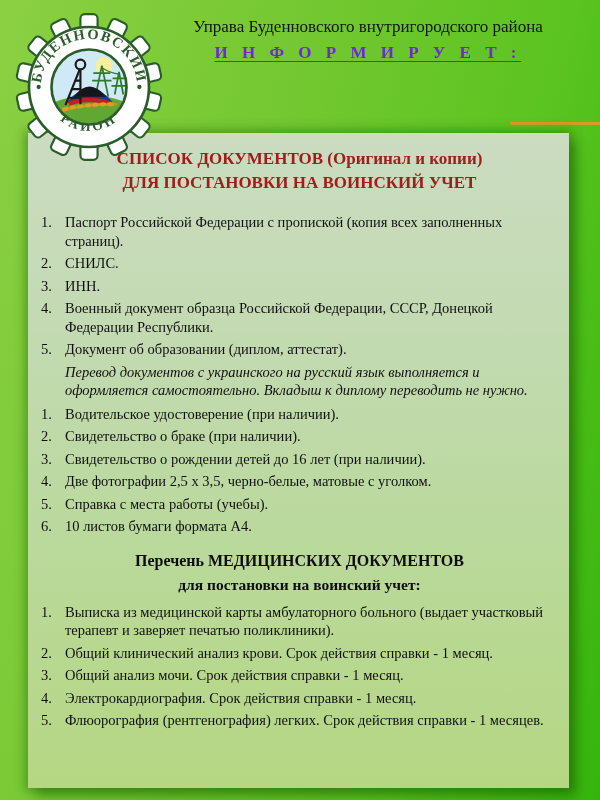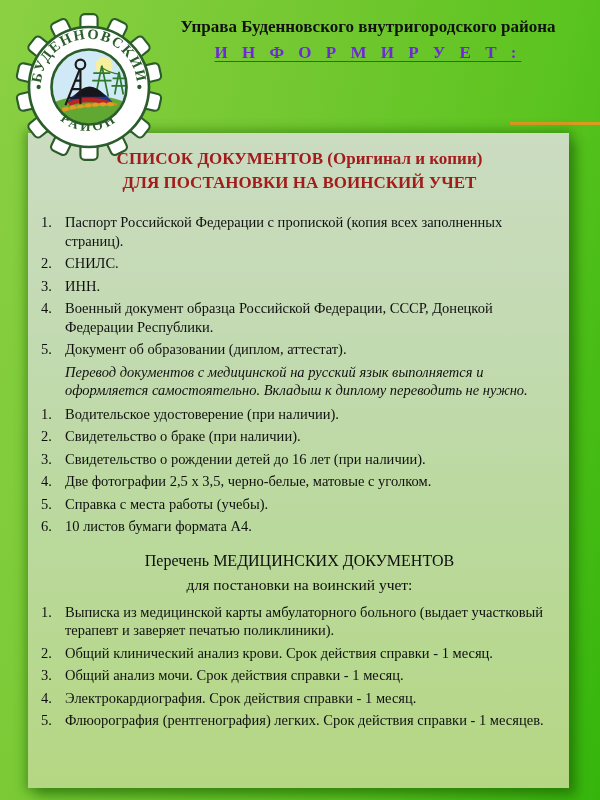--- a/index.html
+++ b/index.html
@@ -8,21 +8,21 @@
     font-family:"Liberation Serif","DejaVu Serif",serif;
     background:linear-gradient(105deg,#8bd043 0%,#74c831 38%,#5cc420 70%,#35b50c 100%);
   }
   .poster{position:absolute;inset:0;}
 
   
   .header-text{
     position:absolute;left:150px;right:14px;top:16px;
     text-align:center;color:#121212;
   }
-  .org-line{font-size:17px;font-weight:bold;line-height:22px;}
+  .org-line{font-size:17px;font-weight:normal;line-height:22px;}
   .informs{
     display:inline-block;margin-top:5px;
     font-size:17px;font-weight:bold;letter-spacing:5px;
     text-decoration:underline;text-underline-offset:3px;color:#6d28d9;
   }
 
   
   .emblem{position:absolute;left:14px;top:12px;width:150px;height:150px;z-index:5;}
   .emblem svg{width:100%;height:100%;}
 
@@ -48,21 +48,21 @@
     display:grid;grid-template-columns:27px 1fr;
     font-size:14.5px;line-height:18.5px;color:#101010;
     margin-bottom:4px;
   }
   .list-item .num{padding-left:3px;}
   .note{
     font-style:italic;font-size:14.5px;line-height:18.5px;color:#101010;
     margin:1px 6px 5px 27px;
   }
   .med-heading{
-    text-align:center;font-weight:normal;color:#0e0e0e;
+    text-align:center;font-weight:bold;color:#0e0e0e;
     margin-top:13px;margin-bottom:7px;
   }
   .med-heading .h1{font-size:16px;line-height:24px;}
   .med-heading .h2{font-size:15.5px;line-height:23px;}
 </style>
 </head>
 <body>
 
 <div class="poster">
 
@@ -172,21 +172,21 @@
         <span class="txt">ИНН.</span>
       </div>
       <div class="list-item">
         <span class="num">4.</span>
         <span class="txt">Военный документ образца Российской Федерации, СССР, Донецкой Федерации Республики.</span>
       </div>
       <div class="list-item">
         <span class="num">5.</span>
         <span class="txt">Документ об образовании (диплом, аттестат).</span>
       </div>
-      <div class="note">Перевод документов с медицинской на русский язык выполняется и оформляется самостоятельно. Вкладыш к диплому переводить не нужно.</div>
+      <div class="note">Перевод документов с украинского на русский язык выполняется и оформляется самостоятельно. Вкладыш к диплому переводить не нужно.</div>
     </div>
 
     <div class="list">
       <div class="list-item">
         <span class="num">1.</span>
         <span class="txt">Водительское удостоверение (при наличии).</span>
       </div>
       <div class="list-item">
         <span class="num">2.</span>
         <span class="txt">Свидетельство о браке (при наличии).</span>

